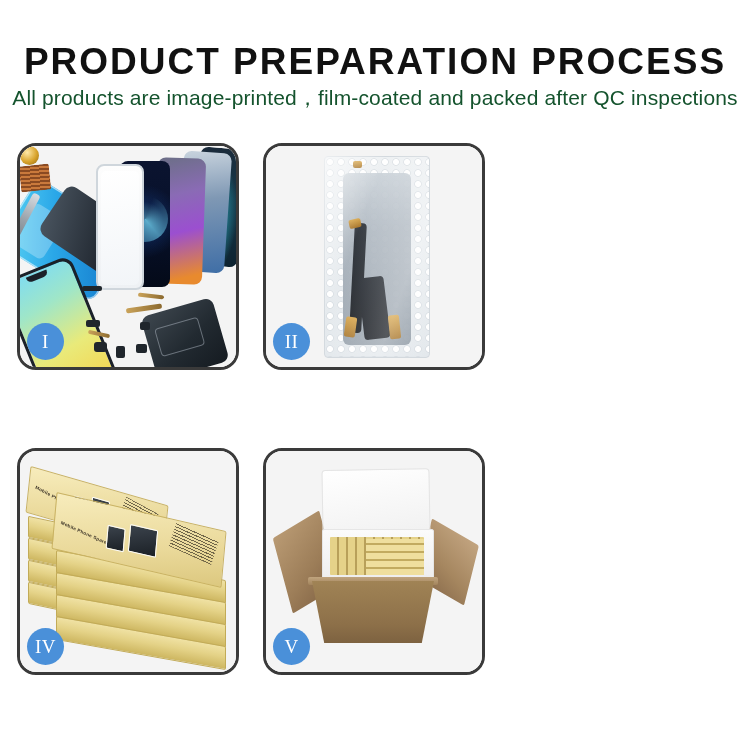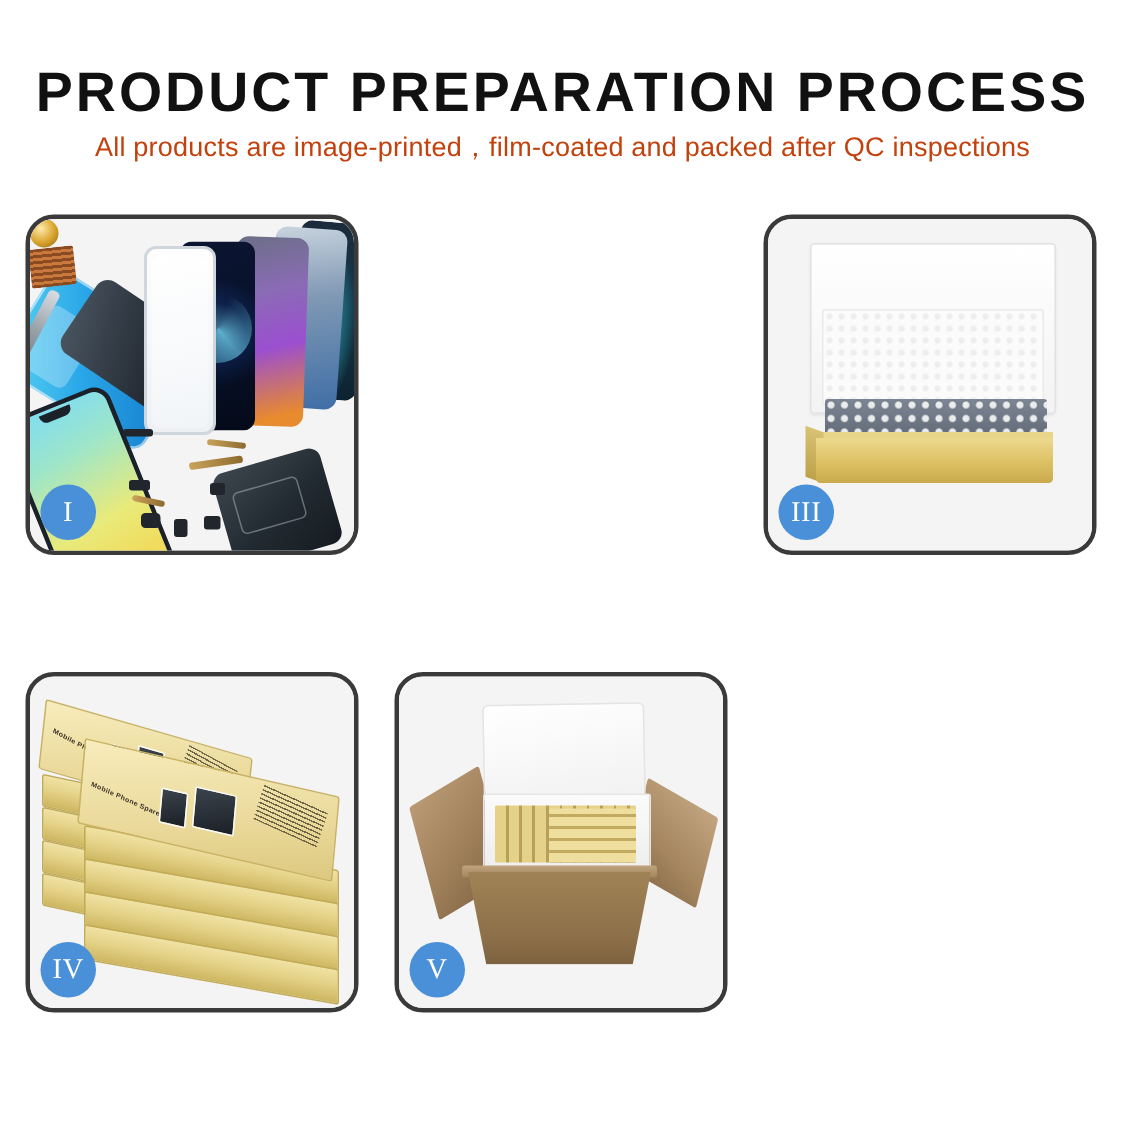--- a/index.html
+++ b/index.html
@@ -29,23 +29,23 @@
     font-size: 37px;
     font-weight: bold;
     letter-spacing: 2.0px;
     color: #111111;
     white-space: nowrap;
     line-height: 44px;
   }
   .subtitle {
     position: absolute;
     top: 88px; left: 0; width: 750px;
-    font-size: 18px;
+    font-size: 21px;
     font-weight: normal;
-    color: #c2410c;
+    color: #14532d;
     letter-spacing: 0.15px;
     white-space: nowrap;
     line-height: 20px;
   }
 
   
   .grid {
     position: absolute;
     top: 143px; left: 17px;
     width: 716px;
@@ -447,32 +447,36 @@
       <div class="chip" style="left:66px; top:174px; width:14px; height:7px;"></div>
       <div class="chip" style="left:120px; top:176px; width:10px; height:8px;"></div>
       <div class="flex" style="left:106px; top:160px; width:36px; height:5px; transform:rotate(-8deg);"></div>
       <div class="flex" style="left:118px; top:148px; width:26px; height:4px; transform:rotate(6deg);"></div>
       <div class="flex" style="left:68px; top:186px; width:22px; height:4px; transform:rotate(12deg);"></div>
       <div class="p1-driver"></div>
     </div>
     <div class="badge">I</div>
   </div>
 
-
-  <div class="panel p3">
+  <div class="panel p2">
     <div class="stage">
-      <div class="p3-foam-lid"></div>
-      <div class="p3-foam-front"></div>
-      <div class="p3-bubble"></div>
-      <div class="p3-box-rim"></div>
-      <div class="p3-box-left"></div>
-      <div class="p3-box-front"></div>
+      <div class="p2-bag">
+        <div class="p2-part"></div>
+        <div class="p2-cable"></div>
+        <div class="p2-cable2"></div>
+        <div class="p2-tape" style="left:28px; top:4px; width:9px; height:7px;"></div>
+        <div class="p2-tape" style="left:24px; top:62px; width:12px; height:9px; transform:rotate(-12deg);"></div>
+        <div class="p2-tape" style="left:20px; top:160px; width:11px; height:20px; transform:rotate(8deg);"></div>
+        <div class="p2-tape" style="left:64px; top:158px; width:11px; height:24px; transform:rotate(-6deg);"></div>
+      </div>
+      <div class="p2-sheen"></div>
     </div>
-    <div class="badge">III</div>
+    <div class="badge">II</div>
   </div>
+
 
   <div class="panel p4">
     <div class="stage">
       <div class="p4-stack">
 
         <div class="bx" style="left:0px;  top:54px;  width:104px; height:20px; transform:skewY(12deg);"></div>
         <div class="bx" style="left:0px;  top:76px;  width:104px; height:20px; transform:skewY(12deg);"></div>
         <div class="bx" style="left:0px;  top:98px;  width:104px; height:20px; transform:skewY(12deg);"></div>
         <div class="bx" style="left:0px;  top:120px; width:104px; height:20px; transform:skewY(12deg);"></div>
 

